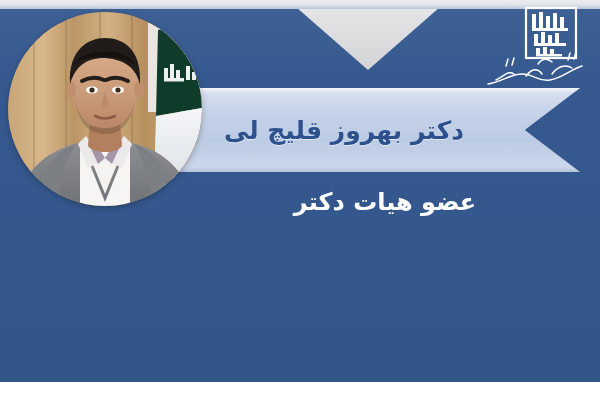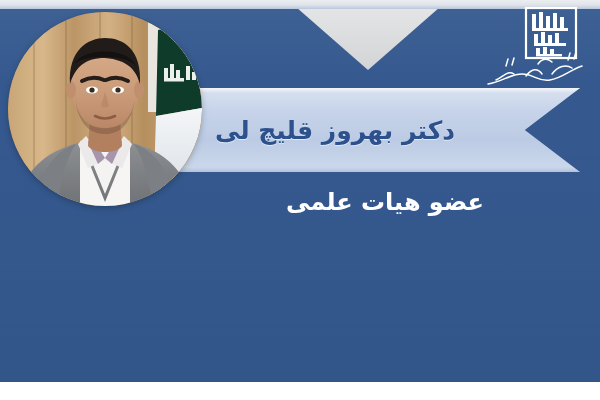--- a/index.html
+++ b/index.html
@@ -86,21 +86,21 @@
     height: 84px;
     z-index: 5;
     pointer-events: none;
     clip-path: polygon(0% 0%, 100% 0%, 88% 50%, 100% 100%, 0% 100%);
     background:
       linear-gradient(180deg, rgba(255,255,255,0.70) 0px, rgba(255,255,255,0.0) 5px),
       linear-gradient(0deg, rgba(120,140,175,0.30) 0px, rgba(120,140,175,0.0) 5px);
   }
   .ribbon-name {
     position: absolute;
-    left: 120px;
+    left: 129px;
     top: 88px;
     width: 430px;
     height: 84px;
     z-index: 6;
     display: flex;
     align-items: center;
     justify-content: center;
     color: #2c518d;
     font-size: 25px;
     font-weight: bold;
@@ -169,21 +169,21 @@
 
   <div class="top-band"></div>
 
   <div class="notch-shine"></div>
 
   <div class="ribbon"></div>
   <div class="ribbon-inner-line"></div>
   <div class="ribbon-name">دکتر بهروز قلیچ لی</div>
 
   <div class="subtitle">
-    <div class="line1">عضو هیات علمی</div>
+    <div class="line1">عضو هیات دکتر</div>
   </div>
 
   <div class="portrait">
     <svg width="194" height="194" viewBox="0 0 194 194" aria-hidden="true">
       <defs>
         <clipPath id="circClip">
             <circle cx="97" cy="97" r="97"></circle>
           </clipPath>
         <linearGradient id="woodG" x1="0" y1="0" x2="1" y2="0">
           <stop offset="0%" stop-color="#c8a678"></stop>

